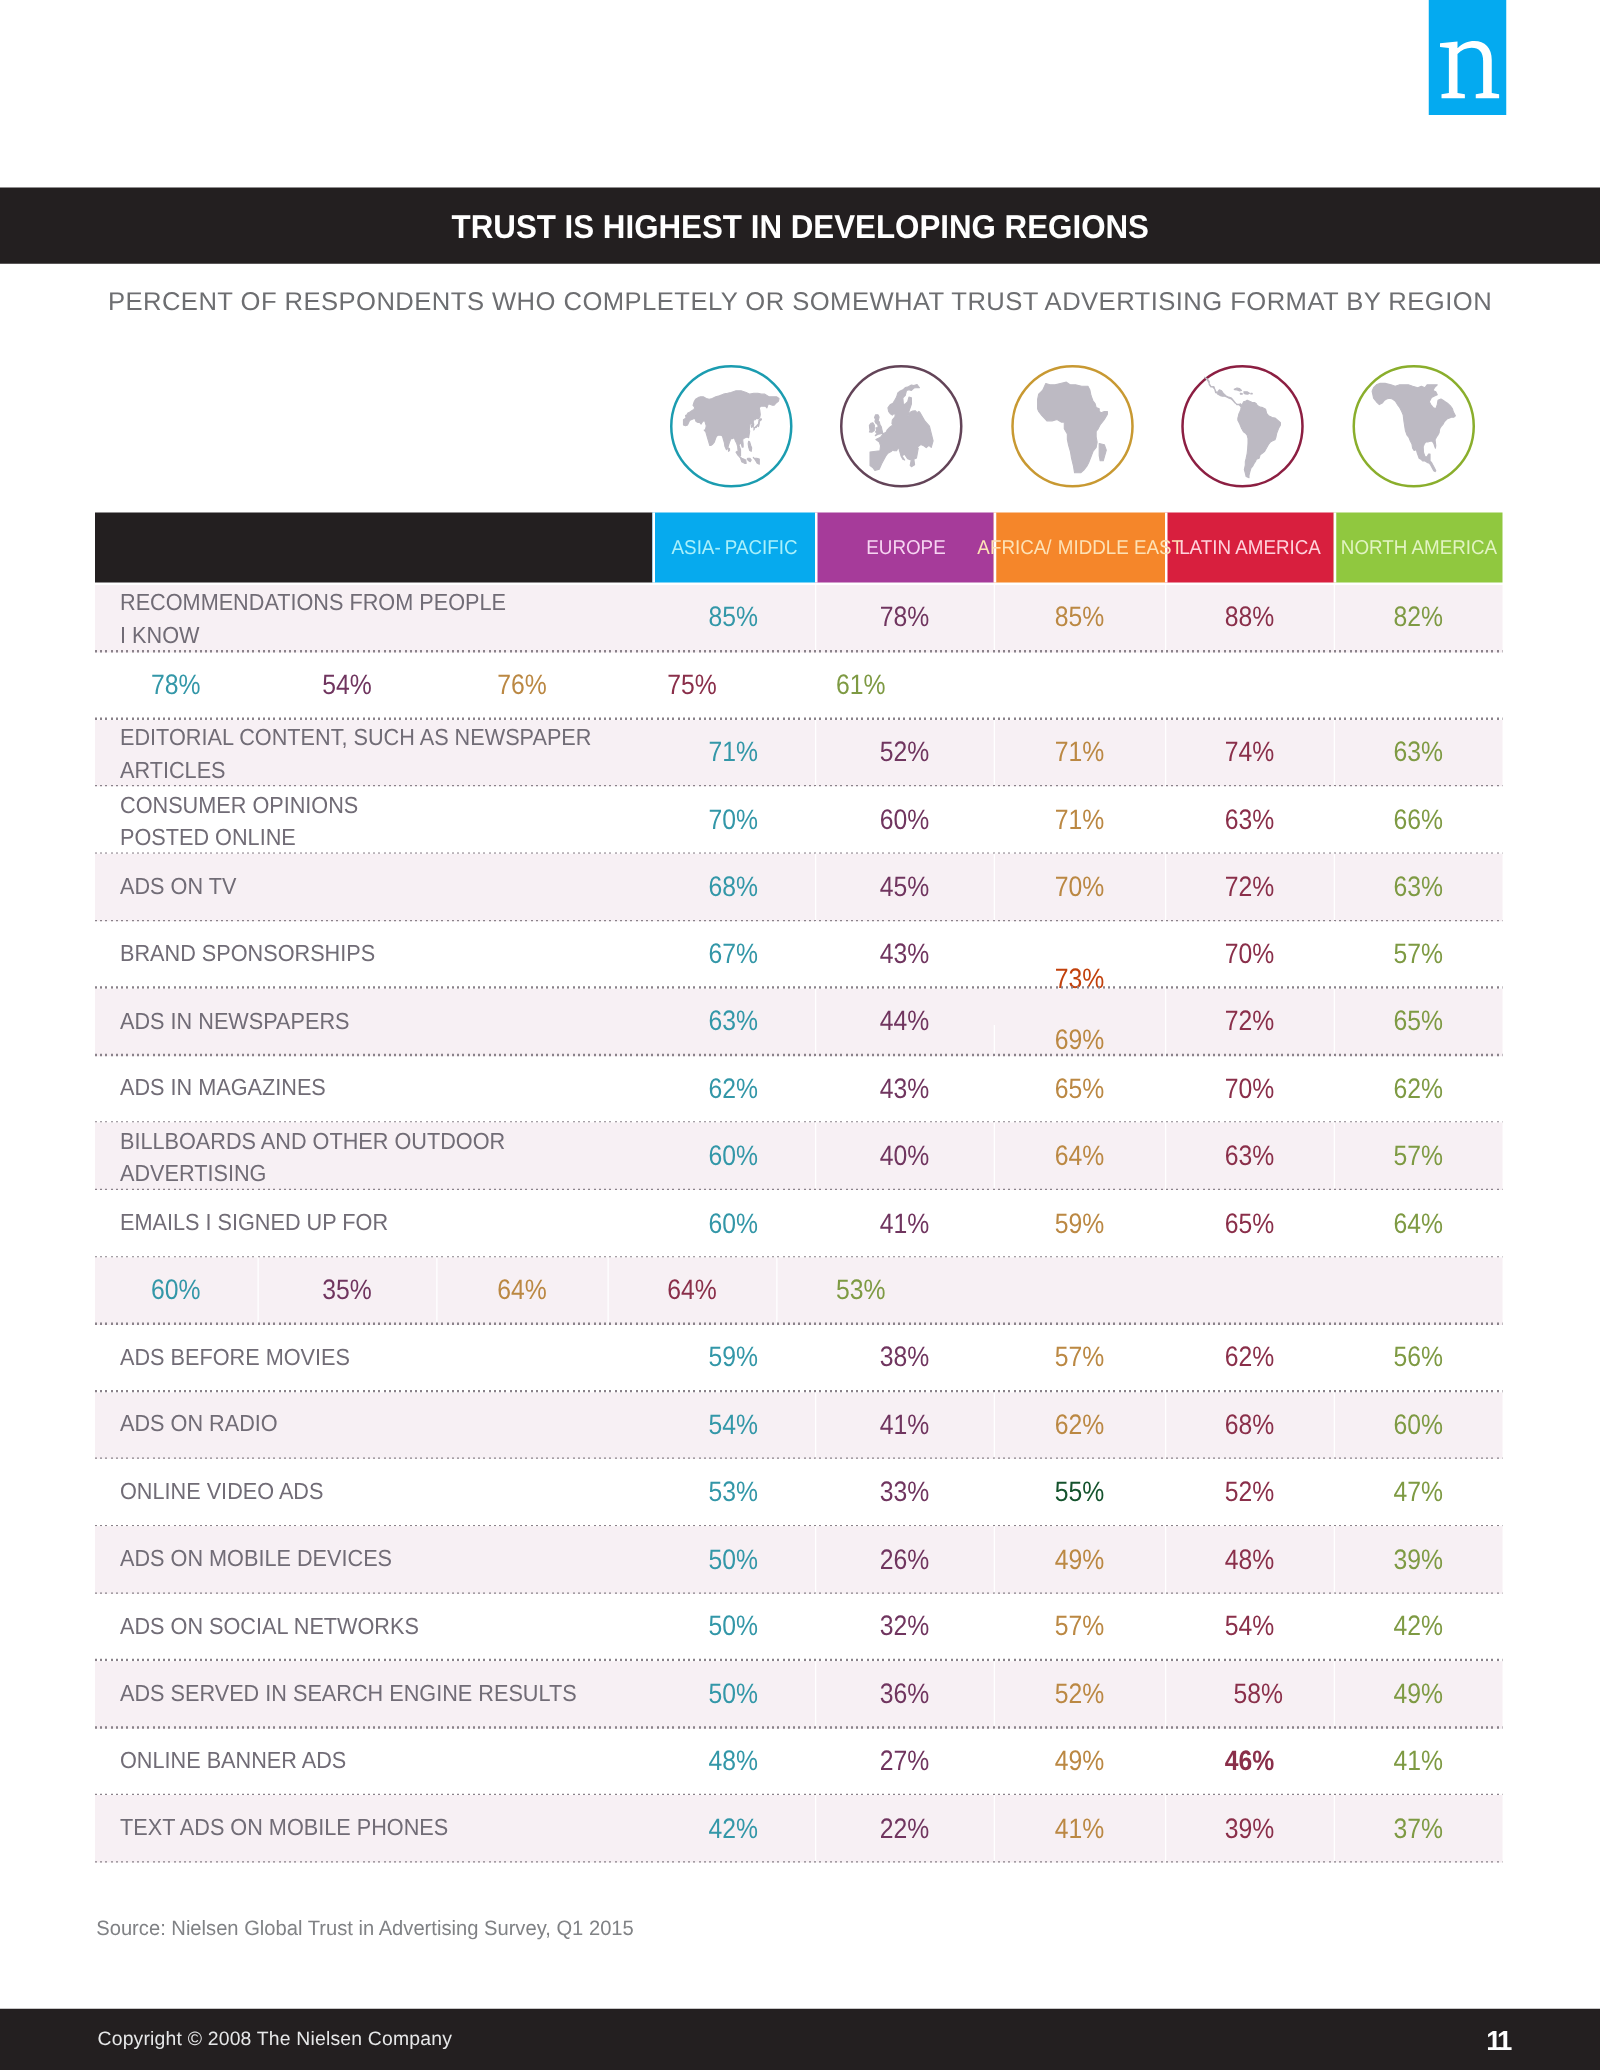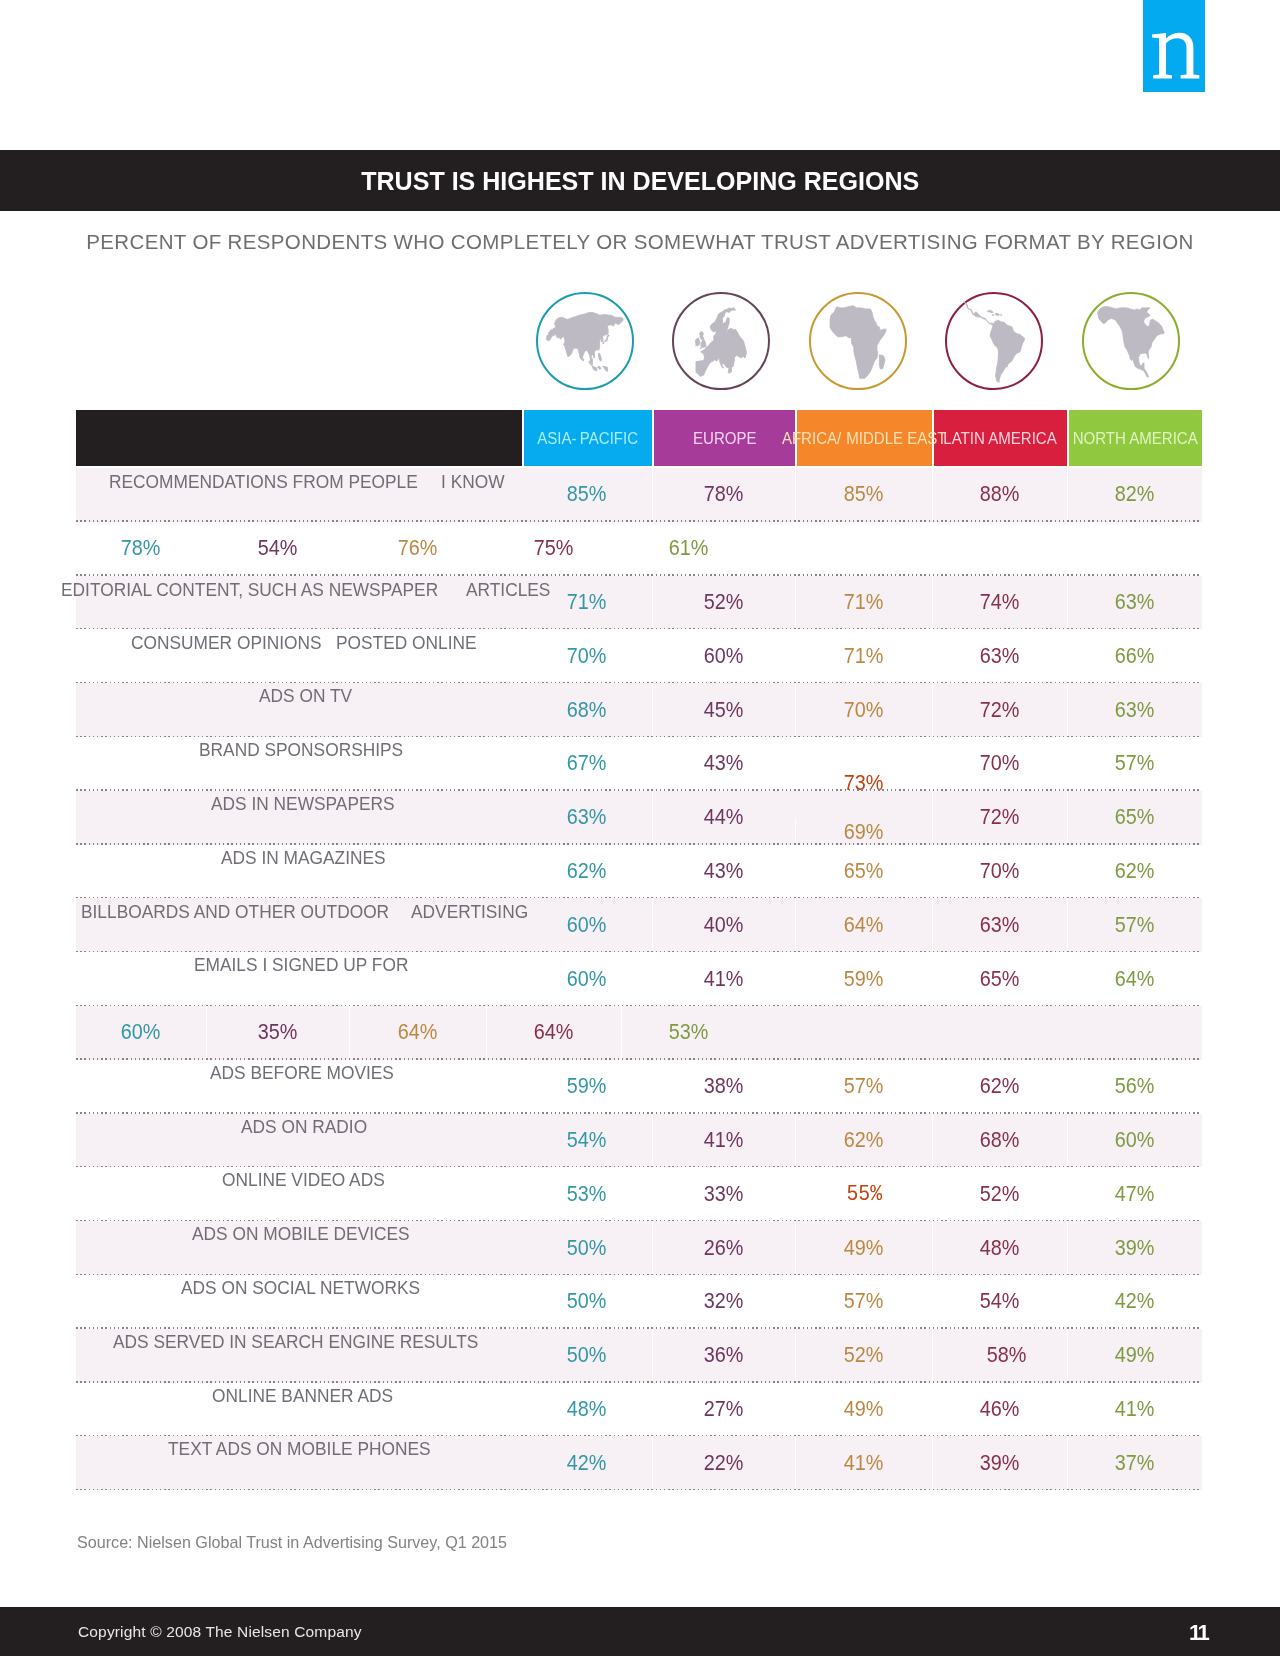--- a/index.html
+++ b/index.html
@@ -28,21 +28,21 @@
   .tbl{position:absolute;left:76px;top:410px;width:1126px}
   .hdr{display:flex;height:56px;margin-bottom:2px}
   .hdr .cell{display:flex;align-items:center;justify-content:center;text-align:center}
   .hdr .hl{display:flex;align-items:flex-start;font-size:16px;line-height:21.5px;letter-spacing:0px;padding-top:2px}
   .hdr .hl span{display:block;transform:scaleX(0.94);transform-origin:center;white-space:nowrap}
 
   .row{display:flex;height:53.8px;position:relative}
   .row::after{content:"";position:absolute;left:0;right:0;bottom:0;height:1.4px;
     background-image:repeating-linear-gradient(to right,#8a828a 0,#8a828a 1.5px,rgba(0,0,0,0) 1.5px,rgba(0,0,0,0) 4.2px)}
   .row.alt{background:#f7f0f4}
-  .row .label{display:flex;flex-direction:row;justify-content:center;padding-left:20px;
+  .row .label{display:flex;flex-direction:column;justify-content:center;padding-left:20px;
     align-items:flex-start;
     color:#716c76;font-size:18.6px;line-height:26px;letter-spacing:0px;padding-bottom:2px}
   .row .label span{display:block;transform:scaleX(0.932);transform-origin:left center;white-space:nowrap}
   .row .label.two{padding-bottom:0;padding-top:1px}
   .row .val{display:flex;align-items:center;justify-content:center;font-size:22.5px;letter-spacing:0px;padding-bottom:1px}
   .row .val span{display:inline-block;transform:scaleX(0.88);transform-origin:center}
 
   .srcnote{position:absolute;left:77px;top:1533px;color:#808285;font-size:16.6px;letter-spacing:0px;
     transform-origin:left top;transform:scaleX(0.972)}
 
@@ -394,21 +394,21 @@
       <div class="row">
         <div class="label" style="width:446px">
           <span>ONLINE VIDEO ADS</span>
         </div>
         <div class="val" style="width:130px;color:#3397a8;">
           <span>53%</span>
         </div>
         <div class="val" style="width:143px;color:#70355f;border-left:1.5px solid #fff;">
           <span>33%</span>
         </div>
-        <div class="val" style="width:137px;color:#c2410c;border-left:1.5px solid #fff;font-family:Liberation Mono, monospace;">
+        <div class="val" style="width:137px;color:#14532d;border-left:1.5px solid #fff;">
           <span>55%</span>
         </div>
         <div class="val" style="width:135px;color:#8a2f4a;border-left:1.5px solid #fff;">
           <span>52%</span>
         </div>
         <div class="val" style="width:135px;color:#7e9a43;border-left:1.5px solid #fff;">
           <span>47%</span>
         </div>
       </div>
       <div class="row alt">
@@ -477,21 +477,21 @@
         </div>
         <div class="val" style="width:130px;color:#3397a8;">
           <span>48%</span>
         </div>
         <div class="val" style="width:143px;color:#70355f;border-left:1.5px solid #fff;">
           <span>27%</span>
         </div>
         <div class="val" style="width:137px;color:#bb8843;border-left:1.5px solid #fff;">
           <span>49%</span>
         </div>
-        <div class="val" style="width:135px;color:#8a2f4a;border-left:1.5px solid #fff;">
+        <div class="val" style="width:135px;color:#8a2f4a;border-left:1.5px solid #fff;font-weight:bold;">
           <span>46%</span>
         </div>
         <div class="val" style="width:135px;color:#7e9a43;border-left:1.5px solid #fff;">
           <span>41%</span>
         </div>
       </div>
       <div class="row alt">
         <div class="label" style="width:446px">
           <span>TEXT ADS ON MOBILE PHONES</span>
         </div>

